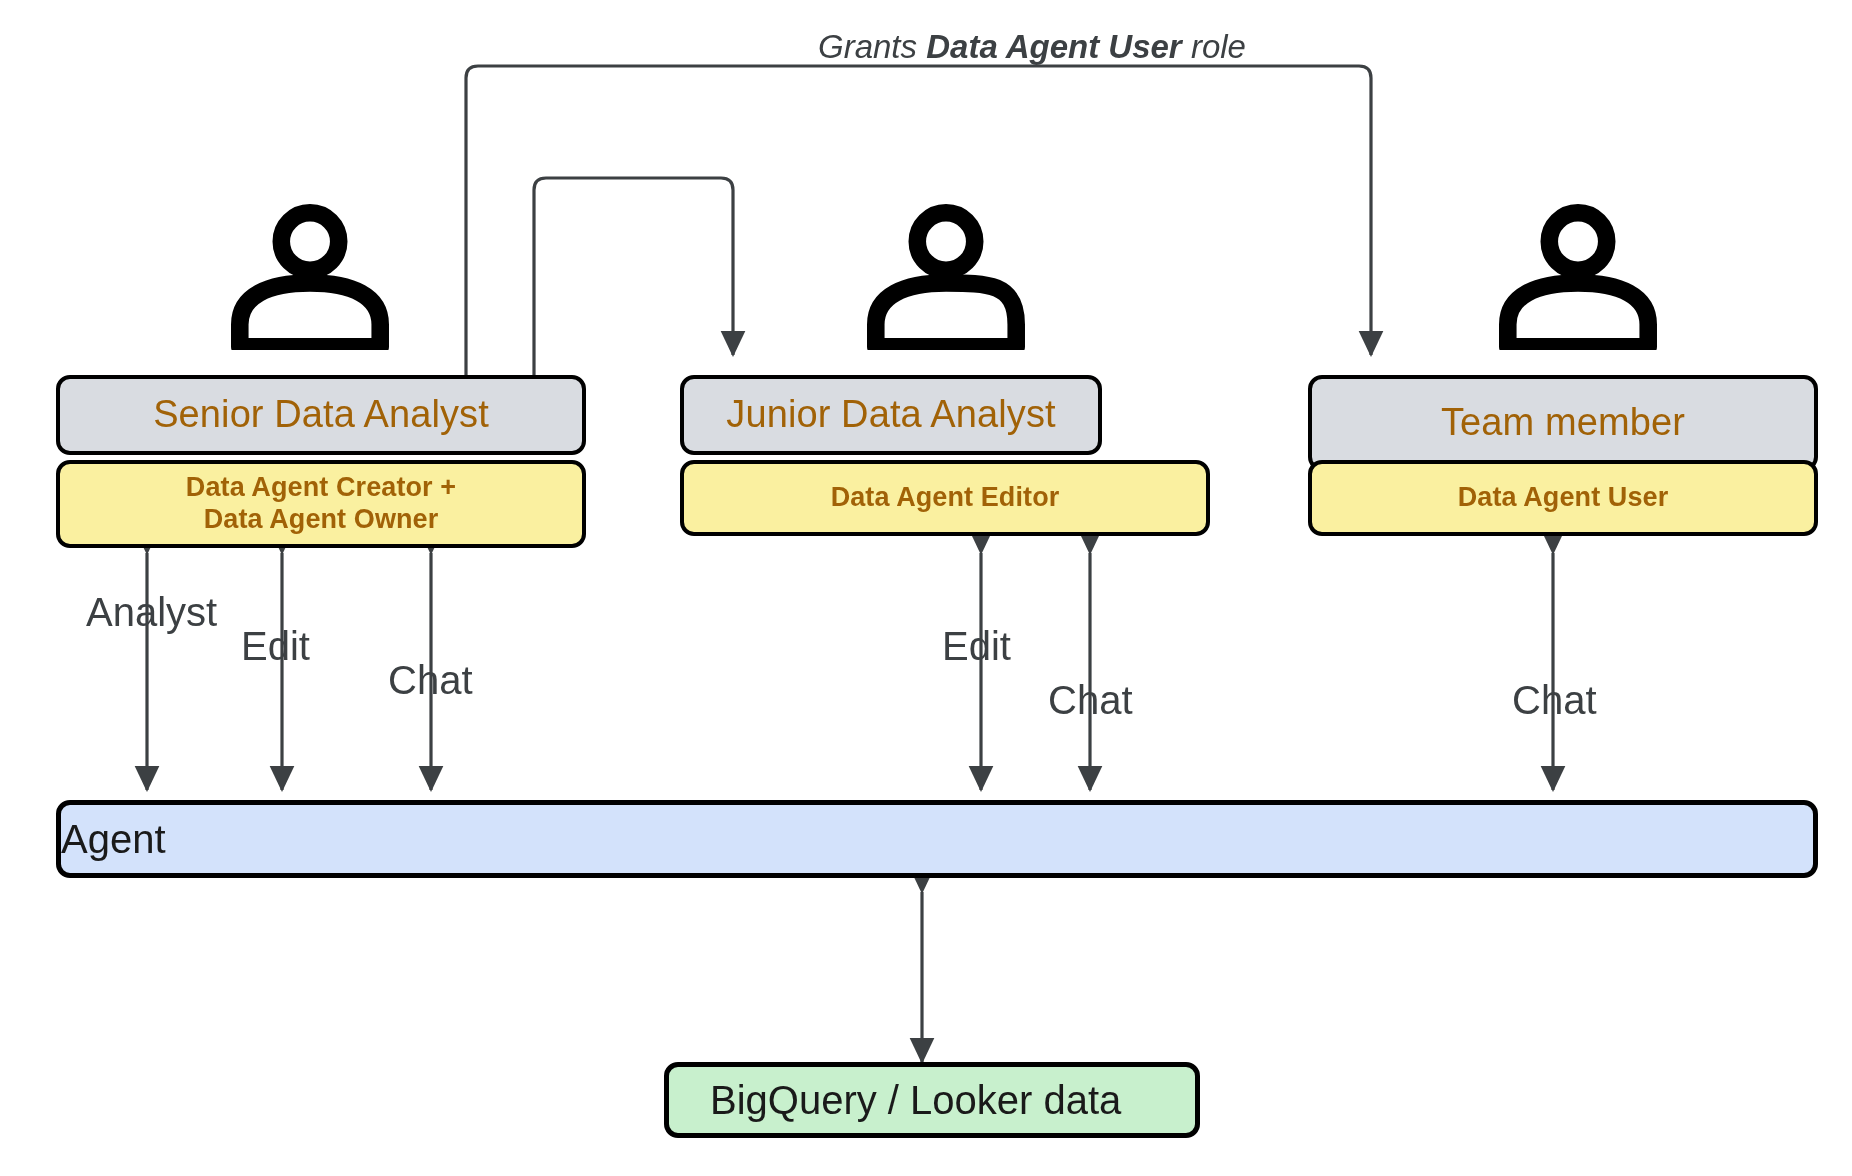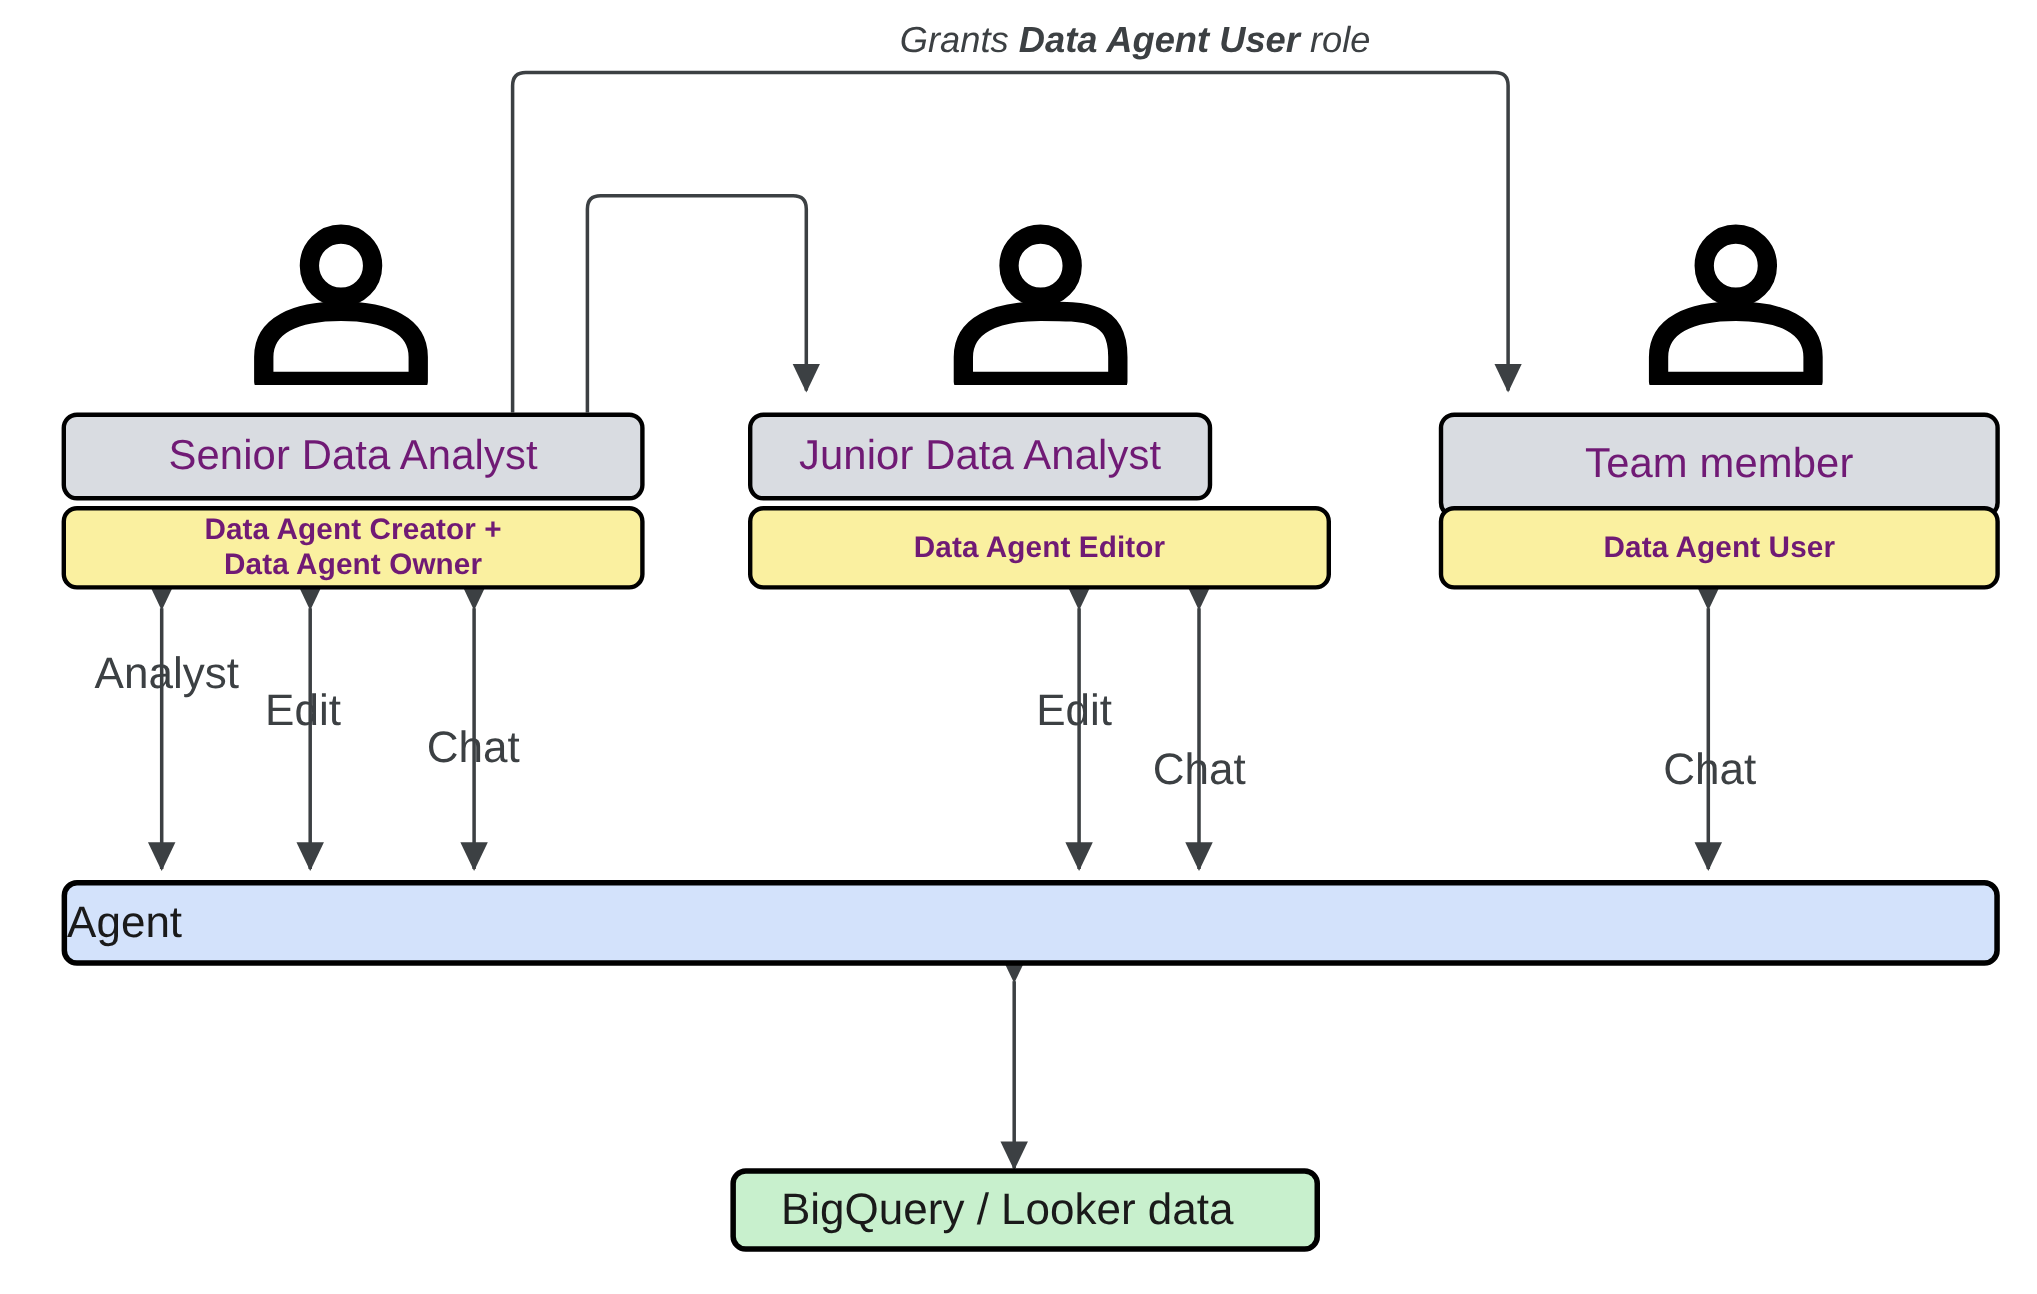--- a/index.html
+++ b/index.html
@@ -38,21 +38,21 @@
   .role-box {
     position: absolute;
     box-sizing: border-box;
     border: 4px solid #000000;
     border-radius: 14px;
     display: flex;
     align-items: center;
     justify-content: center;
     text-align: center;
     background: #d9dce1;
-    color: #701a75;
+    color: #a16207;
     font-size: 38px;
     font-weight: 400;
     letter-spacing: 0.1px;
     line-height: 1.1;
   }
   .role-box.yellow {
     background: #faf0a0;
     font-size: 27px;
     font-weight: 700;
     line-height: 1.18;
@@ -80,20 +80,21 @@
     white-space: nowrap;
   }
   .edge-label {
     font-size: 40px;
     color: #3c4043;
   }
   .grant-label {
     font-size: 33px;
     font-style: italic;
     color: #3c4043;
+    margin-top: 11px;
   }
   .grant-label b {
     font-weight: 700;
     font-style: italic;
   }
 </style>
 </head>
 <body>
 
 <div id="canvas">
@@ -127,21 +128,21 @@
 
 
   <div class="persona-col">
     <svg class="person-icon" style="left:230px; top:200px;" viewBox="0 0 100 94">
       <circle cx="50" cy="26" r="18" fill="none" stroke="#000" stroke-width="11"></circle>
       <path d="M6,92 L6,78 C6,60 24,52 50,52 C76,52 94,60 94,78 L94,92 Z" fill="none" stroke="#000" stroke-width="11" stroke-linejoin="round"></path>
     </svg>
     <div class="role-box" style="left:56px; top:375px; width:530px; height:80px;">
       <span>Senior Data Analyst</span>
     </div>
-    <div class="role-box yellow" style="left:56px; top:460px; width:530px; height:76px; flex-direction:column;">
+    <div class="role-box yellow" style="left:56px; top:460px; width:530px; height:88px; flex-direction:column;">
       <span>Data Agent Creator +</span>
       <span>Data Agent Owner</span>
     </div>
   </div>
 
   <div class="persona-col">
     <svg class="person-icon" style="left:866px; top:200px;" viewBox="0 0 100 94">
       <circle cx="50" cy="26" r="18" fill="none" stroke="#000" stroke-width="11"></circle>
       <path d="M6,92 L6,78 C6,60 24,52 50,52 C76,52 94,52 94,78 L94,92 Z" fill="none" stroke="#000" stroke-width="11" stroke-linejoin="round"></path>
     </svg>

